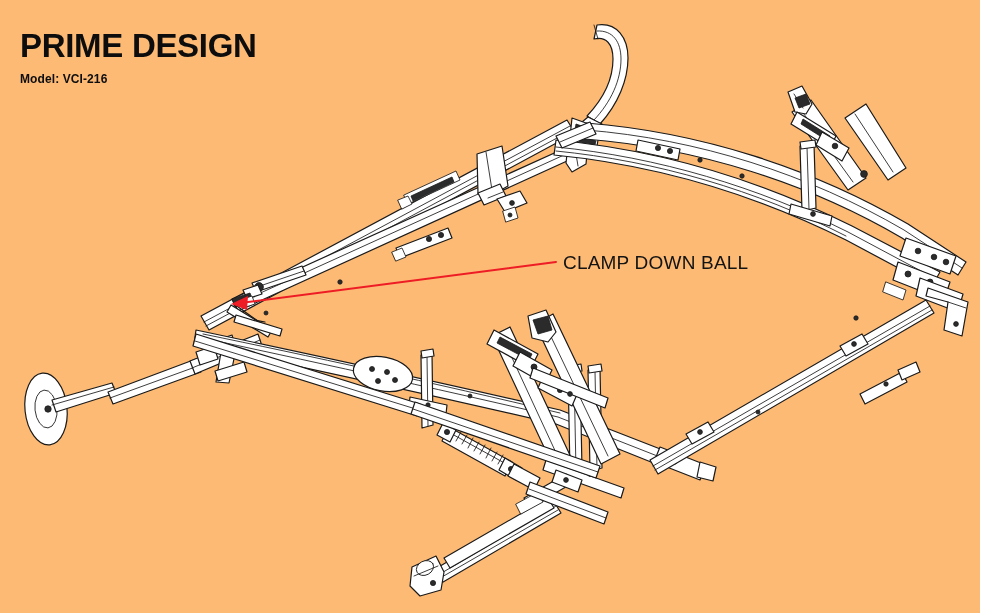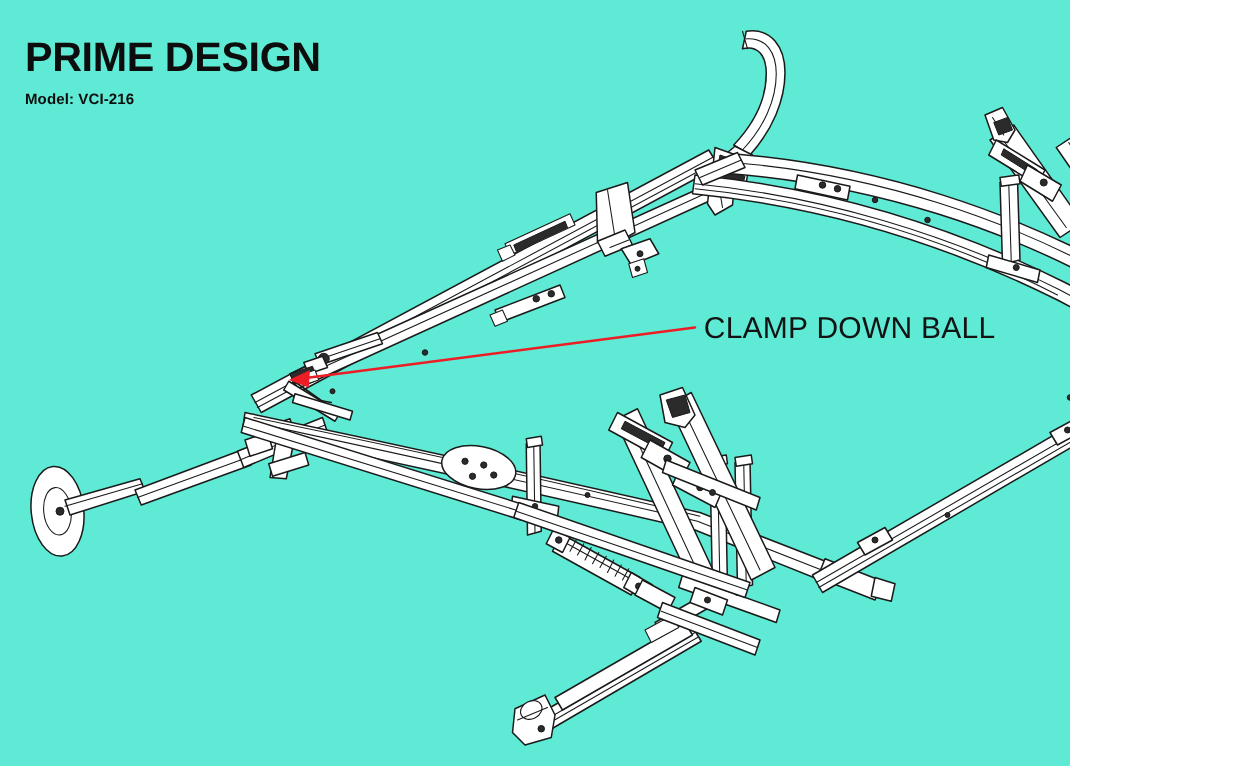--- a/index.html
+++ b/index.html
@@ -7,23 +7,23 @@
     margin: 0;
     padding: 0;
     background: #ffffff;
   }
   body {
     font-family: "Liberation Sans", sans-serif;
     -webkit-font-smoothing: antialiased;
   }
   #page {
     position: relative;
-    width: 856px;
+    width: 980px;
     height: 613px;
-    background: #5eead4;
+    background: #fdba74;
     overflow: hidden;
     text-decoration: underline;
   }
   #diagram-svg {
     position: absolute;
     left: 0;
     top: 0;
     width: 1000px;
     height: 613px;
     display: block;
@@ -53,21 +53,21 @@
     color: #0d0d0d;
     margin: 4px 0 0 0;
     white-space: nowrap;
   }
   .callout-label {
     position: absolute;
     left: 563px;
     top: 252px;
     font-family: "Liberation Sans", sans-serif;
     font-weight: normal;
-    font-size: 24px;
+    font-size: 19px;
     line-height: 22px;
     letter-spacing: 0.2px;
     color: #131313;
     white-space: nowrap;
     z-index: 5;
   }
   
   .ln   { fill: none; stroke: #1a1a1a; stroke-width: 1.25; stroke-linecap: round; stroke-linejoin: round; }
   .ln-t { fill: none; stroke: #1a1a1a; stroke-width: 0.85; stroke-linecap: round; stroke-linejoin: round; }
   .fillw { fill: #ffffff; stroke: #1a1a1a; stroke-width: 1.2; stroke-linejoin: round; stroke-linecap: round; }

